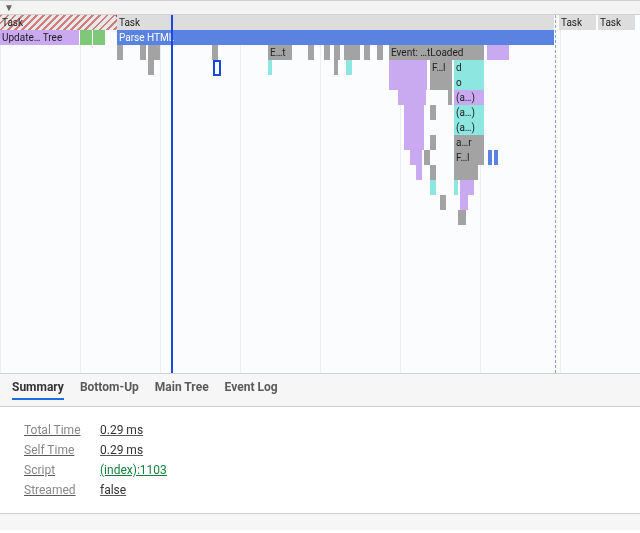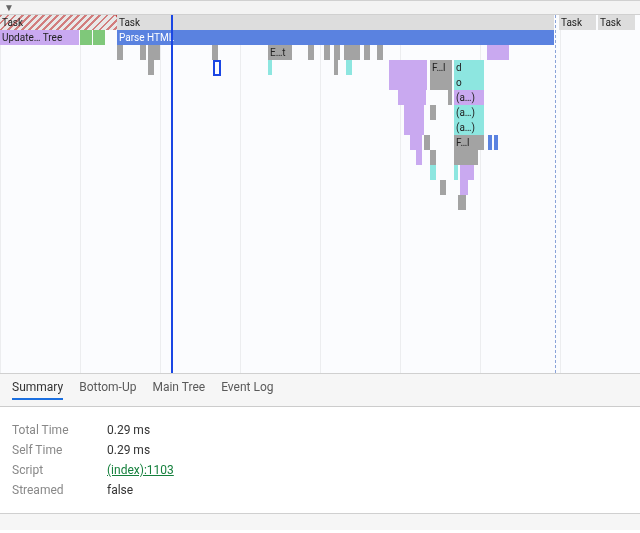--- a/index.html
+++ b/index.html
@@ -17,26 +17,26 @@
   .block { position:absolute; top:0; height:15px; overflow:hidden; white-space:nowrap; font-size:10px; line-height:15px; padding:0 2px; color:#222; }
   .c-task   { background:#ddd; }
   .c-hatch  { background: repeating-linear-gradient(135deg,#d27d7d 0,#d27d7d 2px,#e8e8e8 2px,#e8e8e8 5px); }
   .c-purple { background:#c9a9f0; }
   .c-green  { background:#7fc87a; }
   .c-blue   { background:#5a82e0; color:#fff; }
   .c-amber  { background:#a3a3a3; }
   .c-cyan   { background:#8de6e0; }
   .sel-box { position:absolute; border:2px solid #1a46e4; background:transparent; z-index:6; }
   .tabs { display:flex; gap:16px; padding:6px 12px; border-top:1px solid #d0d0d0; border-bottom:1px solid #ccc; background:#f6f6f6; font-size:12px; color:#5a5a5a; }
-  .tab { cursor:pointer; padding-bottom:4px; }
+  .tab { cursor:pointer; padding-bottom:4px;font-weight:bold; }
   .tab.active { color:#333; border-bottom:2px solid #1b6fe0; }
   .summary { padding:10px 12px; font-size:12px; color:#5a5a5a; }
   .summary .title-row { display:flex; align-items:center; gap:6px; margin-bottom:10px; color:#333; }
   .swatch { width:12px; height:12px; background:#eab559; }
-  .kv { display:flex; gap:25px; margin:6px 0; }
+  .kv { display:flex; gap:6px; margin:6px 12px;text-decoration:underline; }
   .kv .k { color:#888; width:70px; }
   .kv .v { color:#333; }
   .kv .link { color:#15803d; text-decoration:underline; cursor:pointer; }
   .footer { padding:8px 10px; border-top:1px solid #d0d0d0; background:#f6f6f6; font-size:12px; color:#666; }
   .red-dot { position:absolute; top:0; right:-3px; width:0; height:0; border-left:5px solid transparent; border-top:7px solid #c04040; }
 </style>
 </head>
 <body>
 
 <div class="panel">
@@ -77,20 +77,21 @@
           <div class="block c-amber" style="left: 140px; width: 6px;"></div>
           <div class="block c-amber" style="left: 148px; width: 12px;"></div>
           <div class="block c-amber" style="left: 212px; width: 6px;"></div>
           <div class="block c-amber" style="left: 268px; width: 24px;">E…t</div>
           <div class="block c-amber" style="left: 308px; width: 6px;"></div>
           <div class="block c-amber" style="left: 324px; width: 6px;"></div>
           <div class="block c-amber" style="left: 334px; width: 6px;"></div>
           <div class="block c-amber" style="left: 344px; width: 16px;"></div>
           <div class="block c-amber" style="left: 364px; width: 6px;"></div>
           <div class="block c-amber" style="left: 377px; width: 6px;"></div>
+          <div class="block c-amber" style="left: 389px; width: 95px;">Event: …tLoaded</div>
           <div class="block c-purple" style="left: 487px; width: 22px;"></div>
         </div>
         <div class="row">
           <div class="block c-amber" style="left: 148px; width: 6px;"></div>
           <div class="block c-cyan" style="left: 268px; width: 4px;"></div>
           <div class="block c-amber" style="left: 334px; width: 4px;"></div>
           <div class="block c-cyan" style="left: 346px; width: 6px;"></div>
           <div class="block c-purple" style="left: 389px; width: 38px;"></div>
           <div class="block c-amber" style="left: 430px; width: 22px;">F…l</div>
           <div class="block c-cyan" style="left: 454px; width: 30px;">d</div>
@@ -106,20 +107,25 @@
           <div class="block c-purple" style="left: 454px; width: 30px;">(a…)</div>
         </div>
         <div class="row">
           <div class="block c-purple" style="left: 404px; width: 20px;"></div>
           <div class="block c-amber" style="left: 430px; width: 6px;"></div>
           <div class="block c-cyan" style="left: 454px; width: 30px;">(a…)</div>
         </div>
         <div class="row">
           <div class="block c-purple" style="left: 404px; width: 20px;"></div>
           <div class="block c-cyan" style="left: 454px; width: 30px;">(a…)</div>
+        </div>
+        <div class="row">
+          <div class="block c-purple" style="left: 404px; width: 20px;"></div>
+          <div class="block c-amber" style="left: 430px; width: 6px;"></div>
+          <div class="block c-amber" style="left: 454px; width: 30px;">a…r</div>
         </div>
         <div class="row">
           <div class="block c-purple" style="left: 410px; width: 12px;"></div>
           <div class="block c-amber" style="left: 424px; width: 6px;"></div>
           <div class="block c-amber" style="left: 454px; width: 30px;">F…l</div>
           <div class="block c-blue" style="left: 488px; width: 3px;"></div>
           <div class="block c-blue" style="left: 494px; width: 3px;"></div>
         </div>
         <div class="row">
           <div class="block c-purple" style="left: 416px; width: 6px;"></div>

